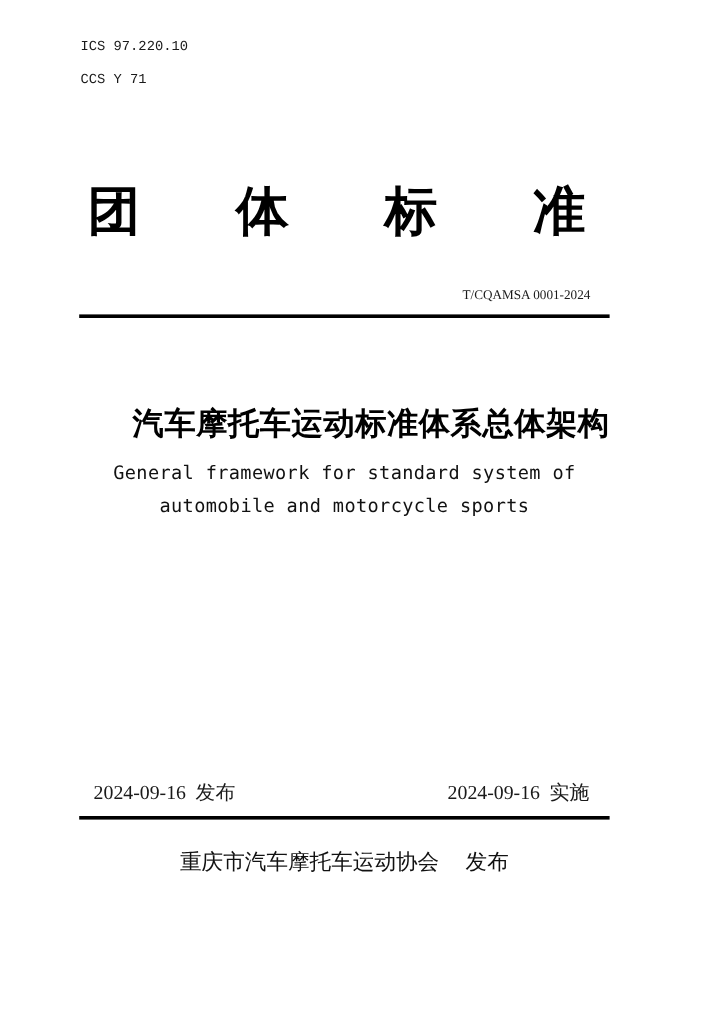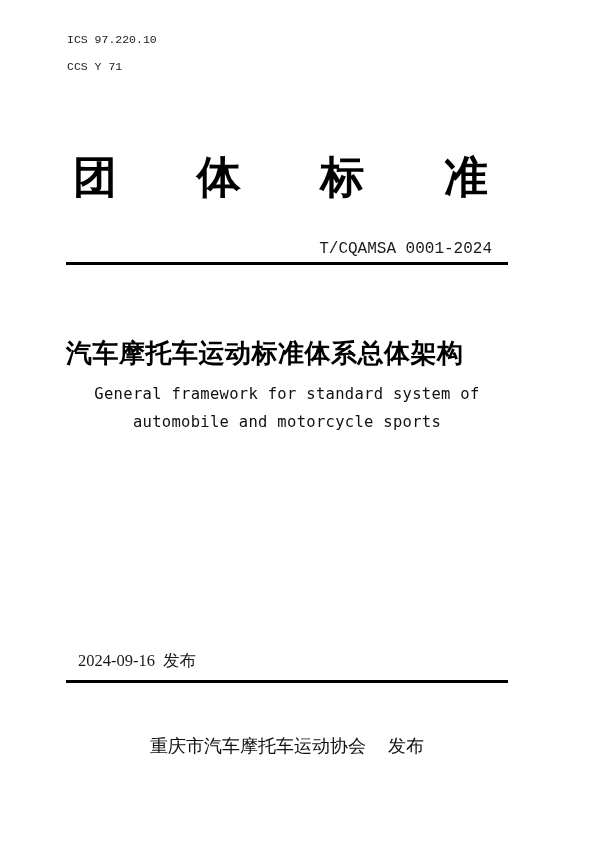--- a/index.html
+++ b/index.html
@@ -39,42 +39,42 @@
     line-height: 1.1;
     font-weight: bold;
     font-family: "Liberation Sans", sans-serif;
     color: #000000;
   }
 
   .std-number {
     position: absolute;
     right: 104px;
     top: 240px;
-    font-family: Liberation Mono, monospace;
-    font-size: 16px;
+    font-family: Liberation Serif, serif;
+    font-size: 11px;
     color: #1a1a1a;
     white-space: nowrap;
   }
 
   .rule {
     position: absolute;
     left: 66px;
     width: 442px;
     height: 3px;
     background: #000000;
   }
   .rule-top { top: 262px; }
   .rule-bottom { top: 680px; }
 
   .title-cn {
     position: absolute;
     left: 66px;
     width: 442px;
     top: 336px;
-    text-align: left;
+    text-align: right;
     font-size: 26px;
     font-weight: bold;
     letter-spacing: 0.5px;
     white-space: nowrap;
     color: #000000;
   }
   .title-en {
     position: absolute;
     left: 66px;
     width: 442px;
@@ -99,21 +99,21 @@
     font-size: 16.5px;
     color: #1a1a1a;
     white-space: nowrap;
   }
   .date-label { margin-left: 8px; }
 
   .publisher-line {
     position: absolute;
     left: 66px;
     width: 442px;
-    top: 734px;
+    top: 706px;
     text-align: center;
     font-size: 18px;
     font-family: "Liberation Sans", sans-serif;
     color: #111111;
     white-space: nowrap;
   }
   .publisher-action { margin-left: 22px; }
 </style>
 </head>
 <body>
@@ -135,20 +135,23 @@
   <div class="rule rule-top"></div>
 
   <div class="title-cn">汽车摩托车运动标准体系总体架构</div>
   <div class="title-en title-en-2">automobile and motorcycle sports</div>
   <div class="title-en title-en-1">General framework for standard system of</div>
 
   <div class="dates-row">
     <span>
       <span>2024-09-16</span><span class="date-label">发布</span>
     </span>
+    <span>
+      <span>2024-09-16</span><span class="date-label">实施</span>
+    </span>
   </div>
 
   <div class="rule rule-bottom"></div>
 
   <div class="publisher-line">
     <span>重庆市汽车摩托车运动协会</span><span class="publisher-action">发布</span>
   </div>
 
 </div>
 

